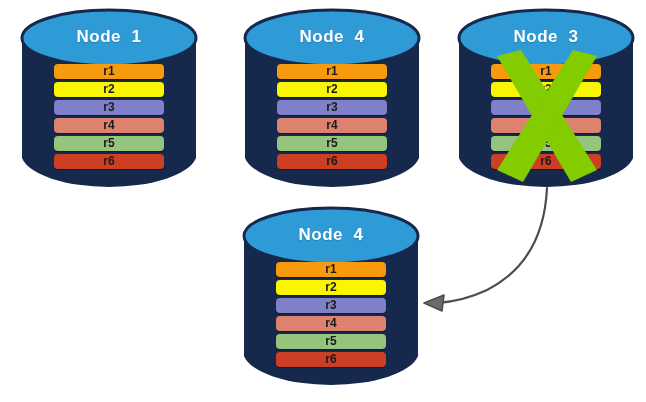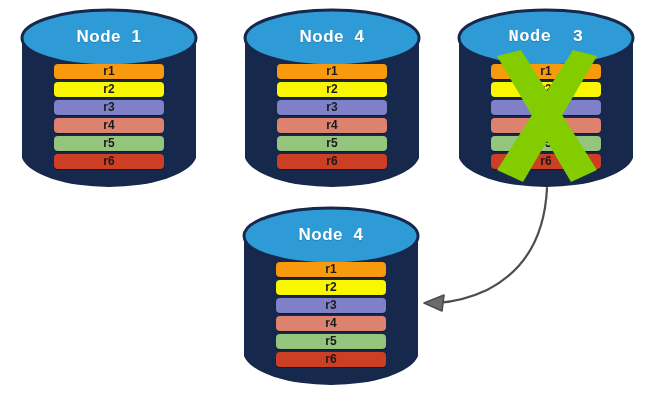--- a/index.html
+++ b/index.html
@@ -139,21 +139,21 @@
         <span class="row-label">r6</span>
       </div>
     </div>
   </div>
 
   <div class="node" id="node-3-wrap" style="left:455px; top:8px; width:182px; height:186px;">
     <svg width="182" height="186" viewBox="0 0 182 186">
       <path d="M4 30 L4 150 A88 34 0 0 0 178 150 L178 30 Z" fill="#16294C"></path>
       <ellipse cx="91" cy="30" rx="87" ry="28" fill="#2E9BD6" stroke="#16294C" stroke-width="3"></ellipse>
     </svg>
-    <div class="node-title" style="top:19px;font-family:Liberation Mono, monospace;">Node  3</div>
+    <div class="node-title" style="top:19px;">Node  3</div>
     <div class="rows" style="top:56px; padding:0 36px; box-sizing:border-box;">
       <div class="row-bar" style="background: rgb(247, 154, 14);">
         <span class="row-label">r1</span>
       </div>
       <div class="row-bar" style="background: rgb(250, 245, 0);">
         <span class="row-label">r2</span>
       </div>
       <div class="row-bar" style="background: rgb(128, 128, 200);">
         <span class="row-label">r3</span>
       </div>

